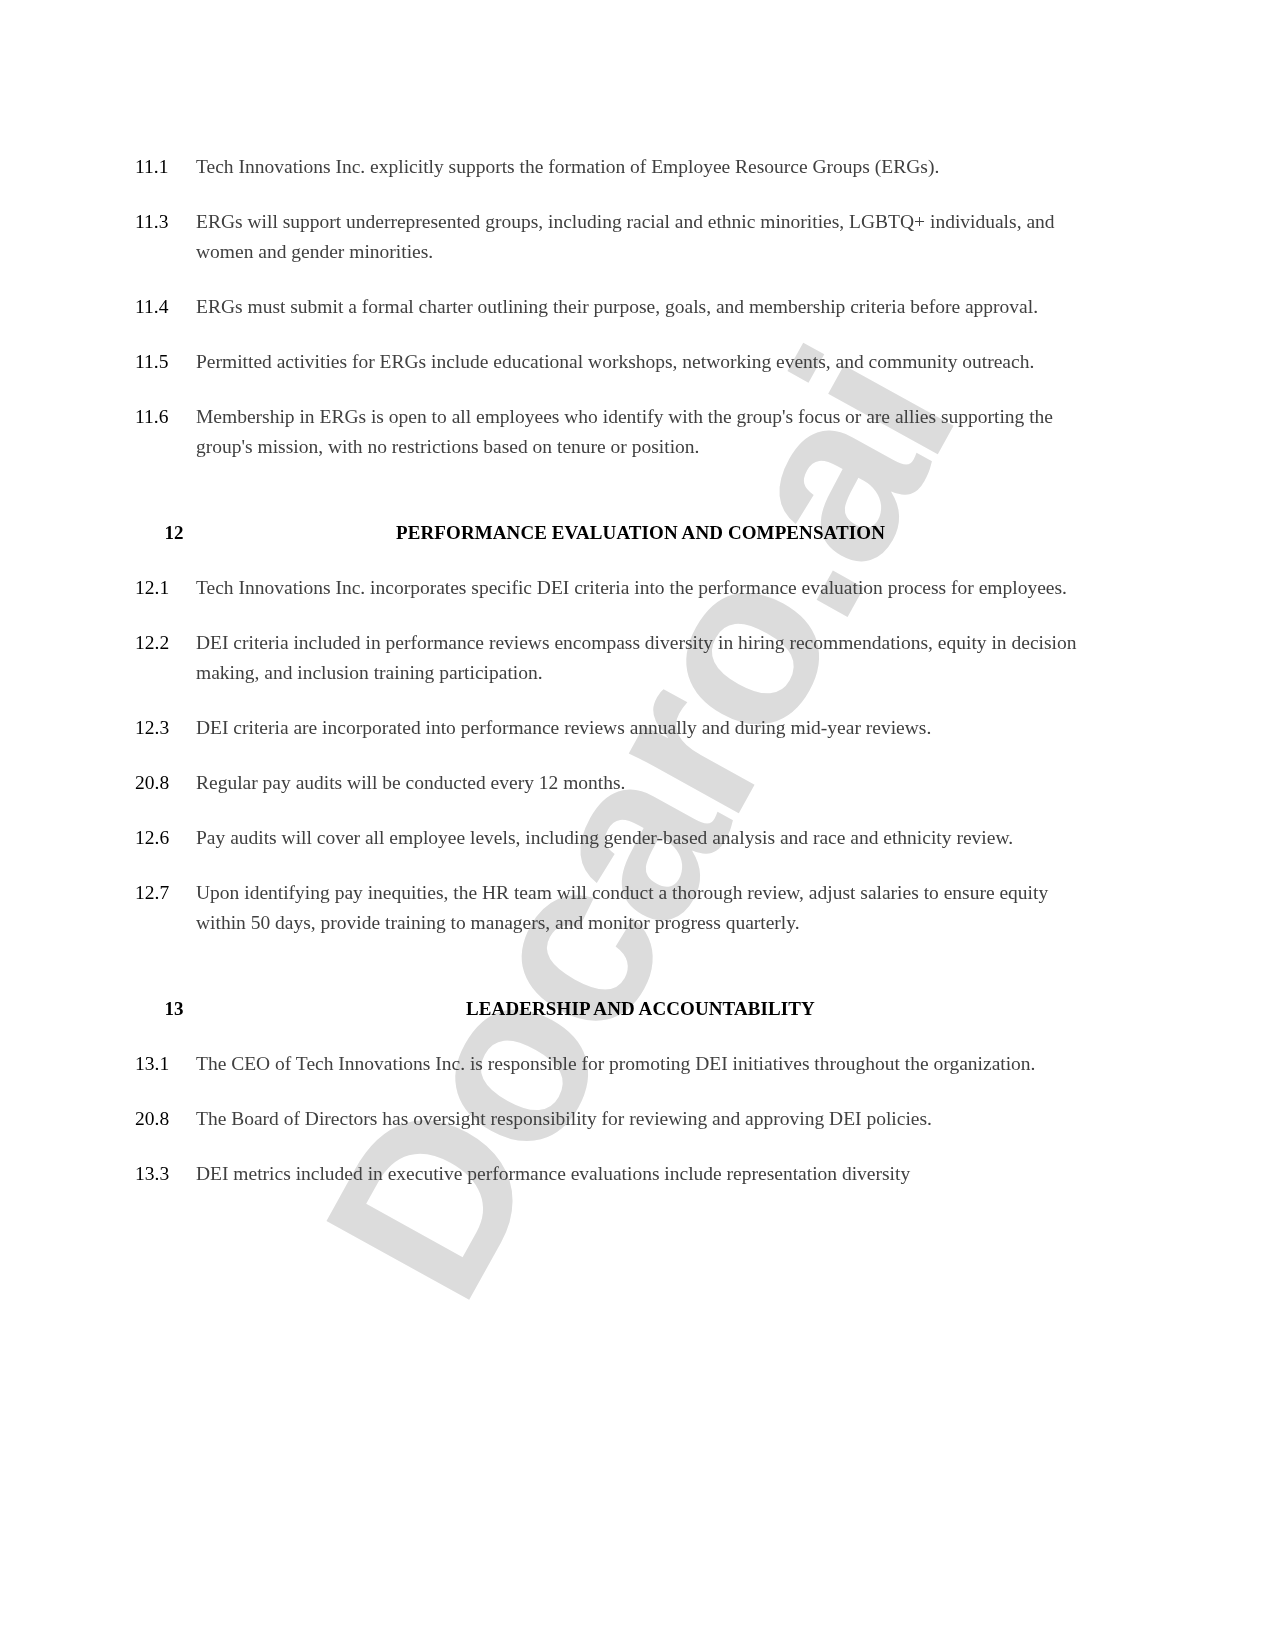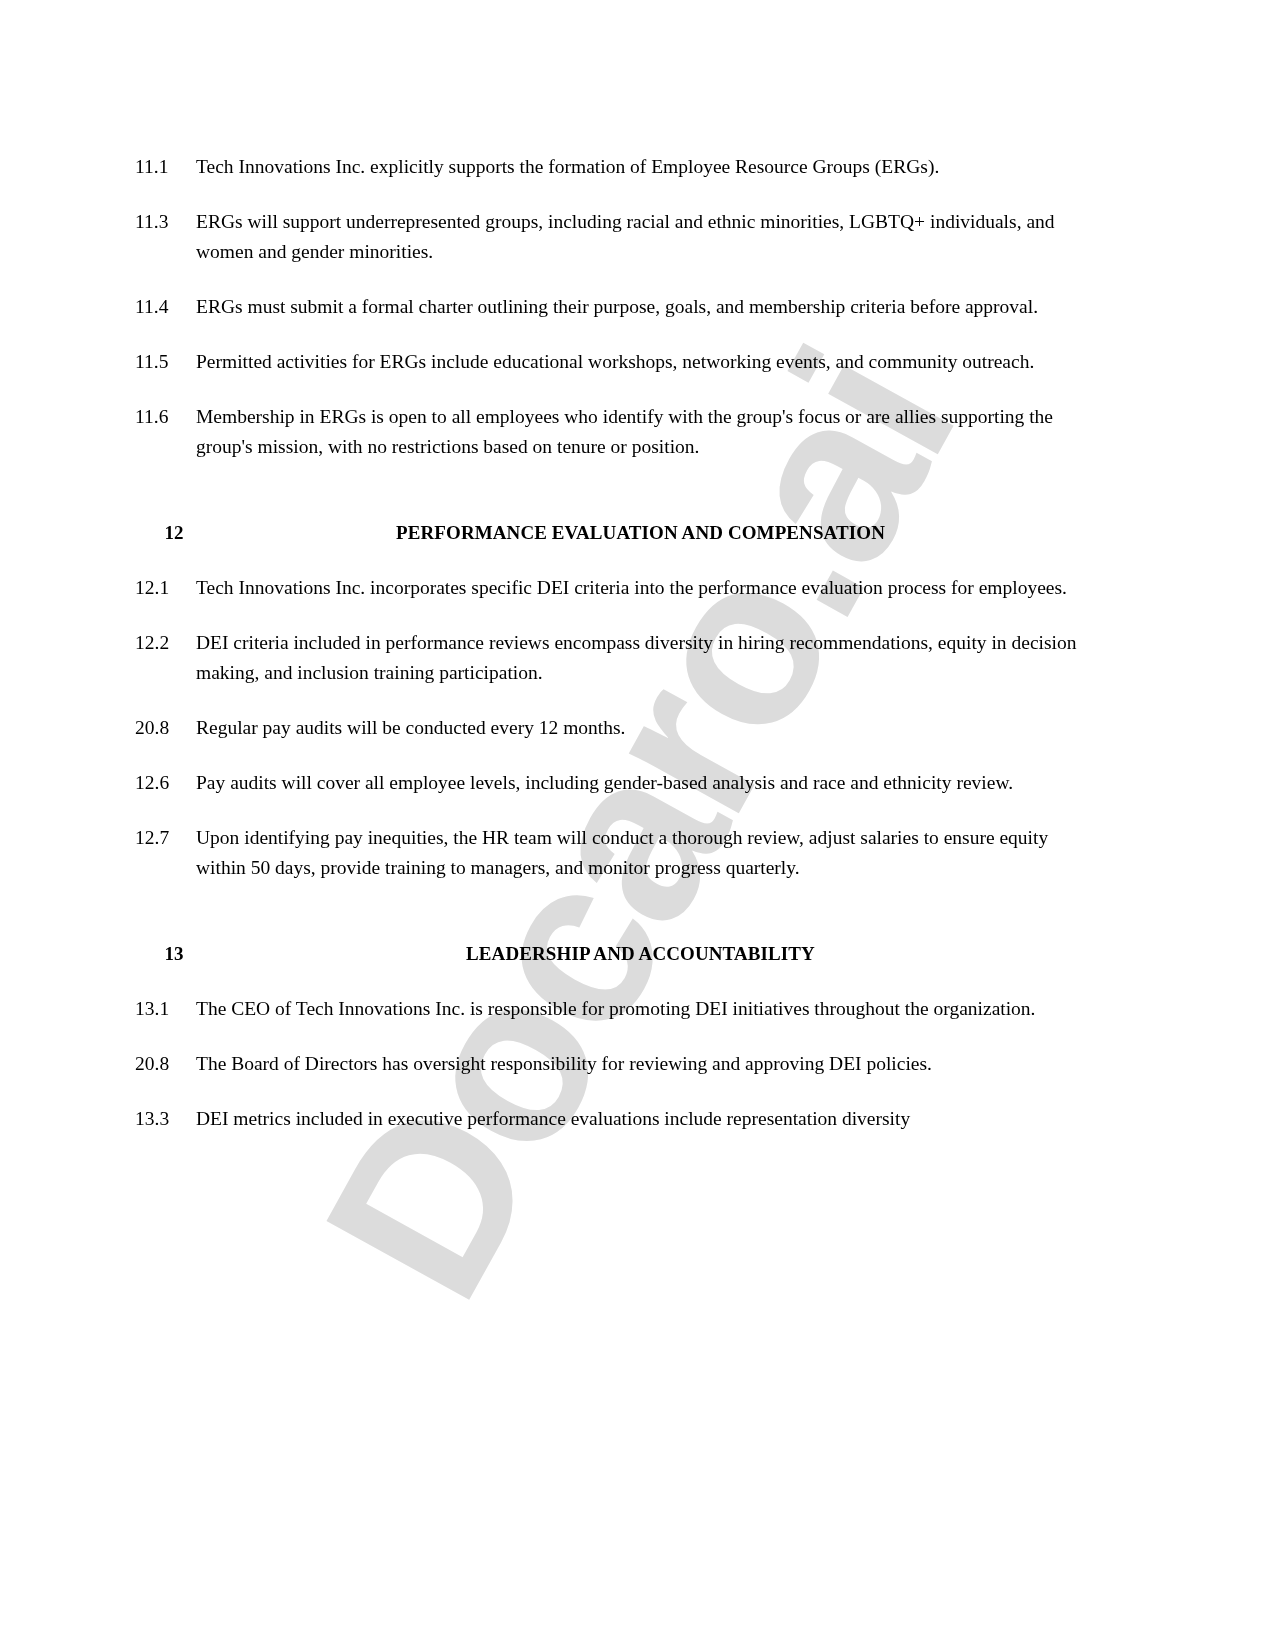--- a/index.html
+++ b/index.html
@@ -73,21 +73,21 @@
     flex: 0 0 61px;
     font-size: 19.5px;
     line-height: 30px;
     color: #000;
     white-space: nowrap;
   }
   .clause-text {
     flex: 1 1 auto;
     font-size: 19.5px;
     line-height: 30px;
-    color: #000000;
+    color: #404040;
     text-align: left;
   }
 
   .section-heading {
     display: flex;
     align-items: flex-start;
     margin-top: 57px;
     margin-bottom: 26px;
     text-align: center;
   }
@@ -144,20 +144,24 @@
         </div>
         <div class="clause">
           <div class="clause-num">12.1</div>
           <div class="clause-text">Tech Innovations Inc. incorporates specific DEI criteria into the performance evaluation process for employees.</div>
         </div>
         <div class="clause">
           <div class="clause-num">12.2</div>
           <div class="clause-text">DEI criteria included in performance reviews encompass diversity in hiring recommendations, equity in decision making, and inclusion training participation.</div>
         </div>
         <div class="clause">
+          <div class="clause-num">12.3</div>
+          <div class="clause-text">DEI criteria are incorporated into performance reviews annually and during mid-year reviews.</div>
+        </div>
+        <div class="clause">
           <div class="clause-num">20.8</div>
           <div class="clause-text">Regular pay audits will be conducted every 12 months.</div>
         </div>
         <div class="clause">
           <div class="clause-num">12.6</div>
           <div class="clause-text">Pay audits will cover all employee levels, including gender-based analysis and race and ethnicity review.</div>
         </div>
         <div class="clause">
           <div class="clause-num">12.7</div>
           <div class="clause-text">Upon identifying pay inequities, the HR team will conduct a thorough review, adjust salaries to ensure equity within 50 days, provide training to managers, and monitor progress quarterly.</div>

